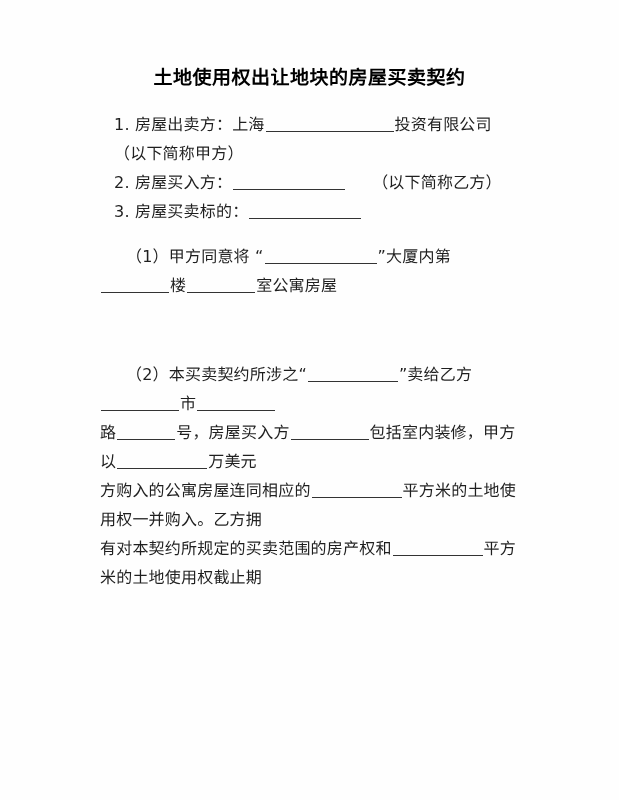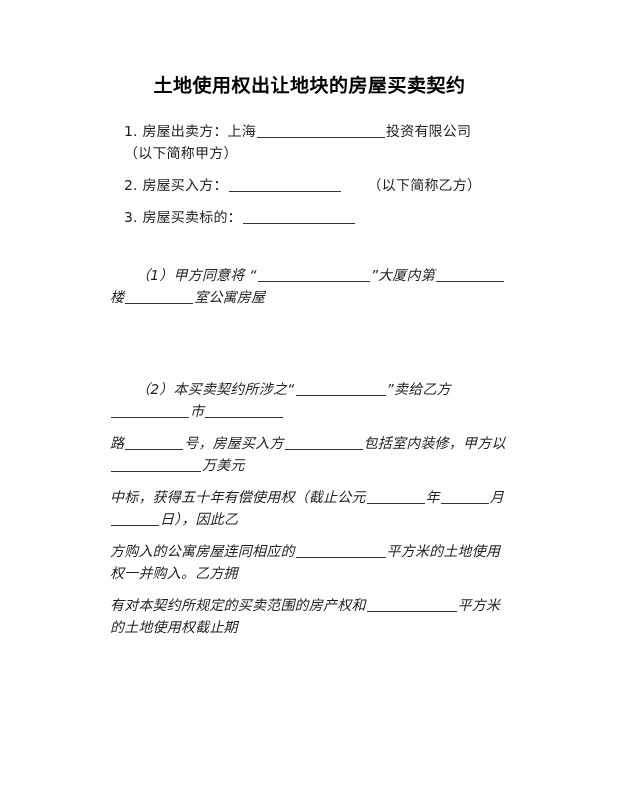--- a/index.html
+++ b/index.html
@@ -15,53 +15,52 @@
     font-family: "DejaVu Sans", "Liberation Sans", sans-serif;
     color: #1a1a1a;
     -webkit-font-smoothing: antialiased;
   }
   .page {
     position: relative;
     width: 619px;
     height: 800px;
     background: #fefefe;
     box-sizing: border-box;
-    padding: 8px;
+    padding: 0;
   }
   .doc-title {
     text-align: center;
     font-size: 19px;
     font-weight: bold;
     letter-spacing: 0.5px;
     margin: 0;
     padding-top: 62px;
     color: #000000;
   }
   .body-area {
     position: absolute;
     left: 100px;
     top: 110px;
     width: 420px;
   }
   p.line {
-    margin: 10px;
-    font-size: 14px;
-    line-height: 22px;
+    margin: 0;
+    font-size: 16px;
+    line-height: 29px;
     color: #1f1f1f;
     letter-spacing: 0.2px;
     white-space: pre-wrap;
     word-break: break-all;
   }
   .numbered {
     padding-left: 14px;
     margin-bottom: 27px;
   }
   .para {
     margin-bottom: 0;
-    font-style: italic;
   }
   .para-block {
     margin-bottom: 30px;
   }
   .gap-sm { height: 16px; }
   .gap-md { height: 30px; }
   .indent2 { text-indent: 26px; }
   .blank {
     display: inline-block;
     border-bottom: 1px solid #333;
@@ -97,19 +96,18 @@
 
     <div class="para-block">
         <p class="line para indent2"><span>（1）甲方同意将 “</span><span class="blank b-xxl"></span><span>”大厦内第</span><span class="blank b-ml"></span><span>楼</span><span class="blank b-ml"></span><span>室公寓房屋</span></p>
       </div>
 
     <div class="gap-md"></div>
 
     <div class="para-block">
         <p class="line para indent2"><span>（2）本买卖契约所涉之“</span><span class="blank b-xl"></span><span>”卖给乙方</span><span class="blank b-l"></span><span>市</span><span class="blank b-l"></span></p>
         <p class="line para"><span>路</span><span class="blank b-m"></span><span>号，房屋买入方</span><span class="blank b-l"></span><span>包括室内装修，甲方以</span><span class="blank b-xl"></span><span>万美元</span></p>
-        <p class="line para"><span>中标，获得五十年有偿使用权（截止公元</span><span class="blank b-m"></span><span>年</span><span class="blank b-s"></span><span>月</span><span class="blank b-s"></span><span>日），因此乙</span></p>
         <p class="line para"><span>方购入的公寓房屋连同相应的</span><span class="blank b-xl"></span><span>平方米的土地使用权一并购入。乙方拥</span></p>
         <p class="line para"><span>有对本契约所规定的买卖范围的房产权和</span><span class="blank b-xl"></span><span>平方米的土地使用权截止期</span></p>
       </div>
 
   </div>
 </div>
 
 </body></html>

